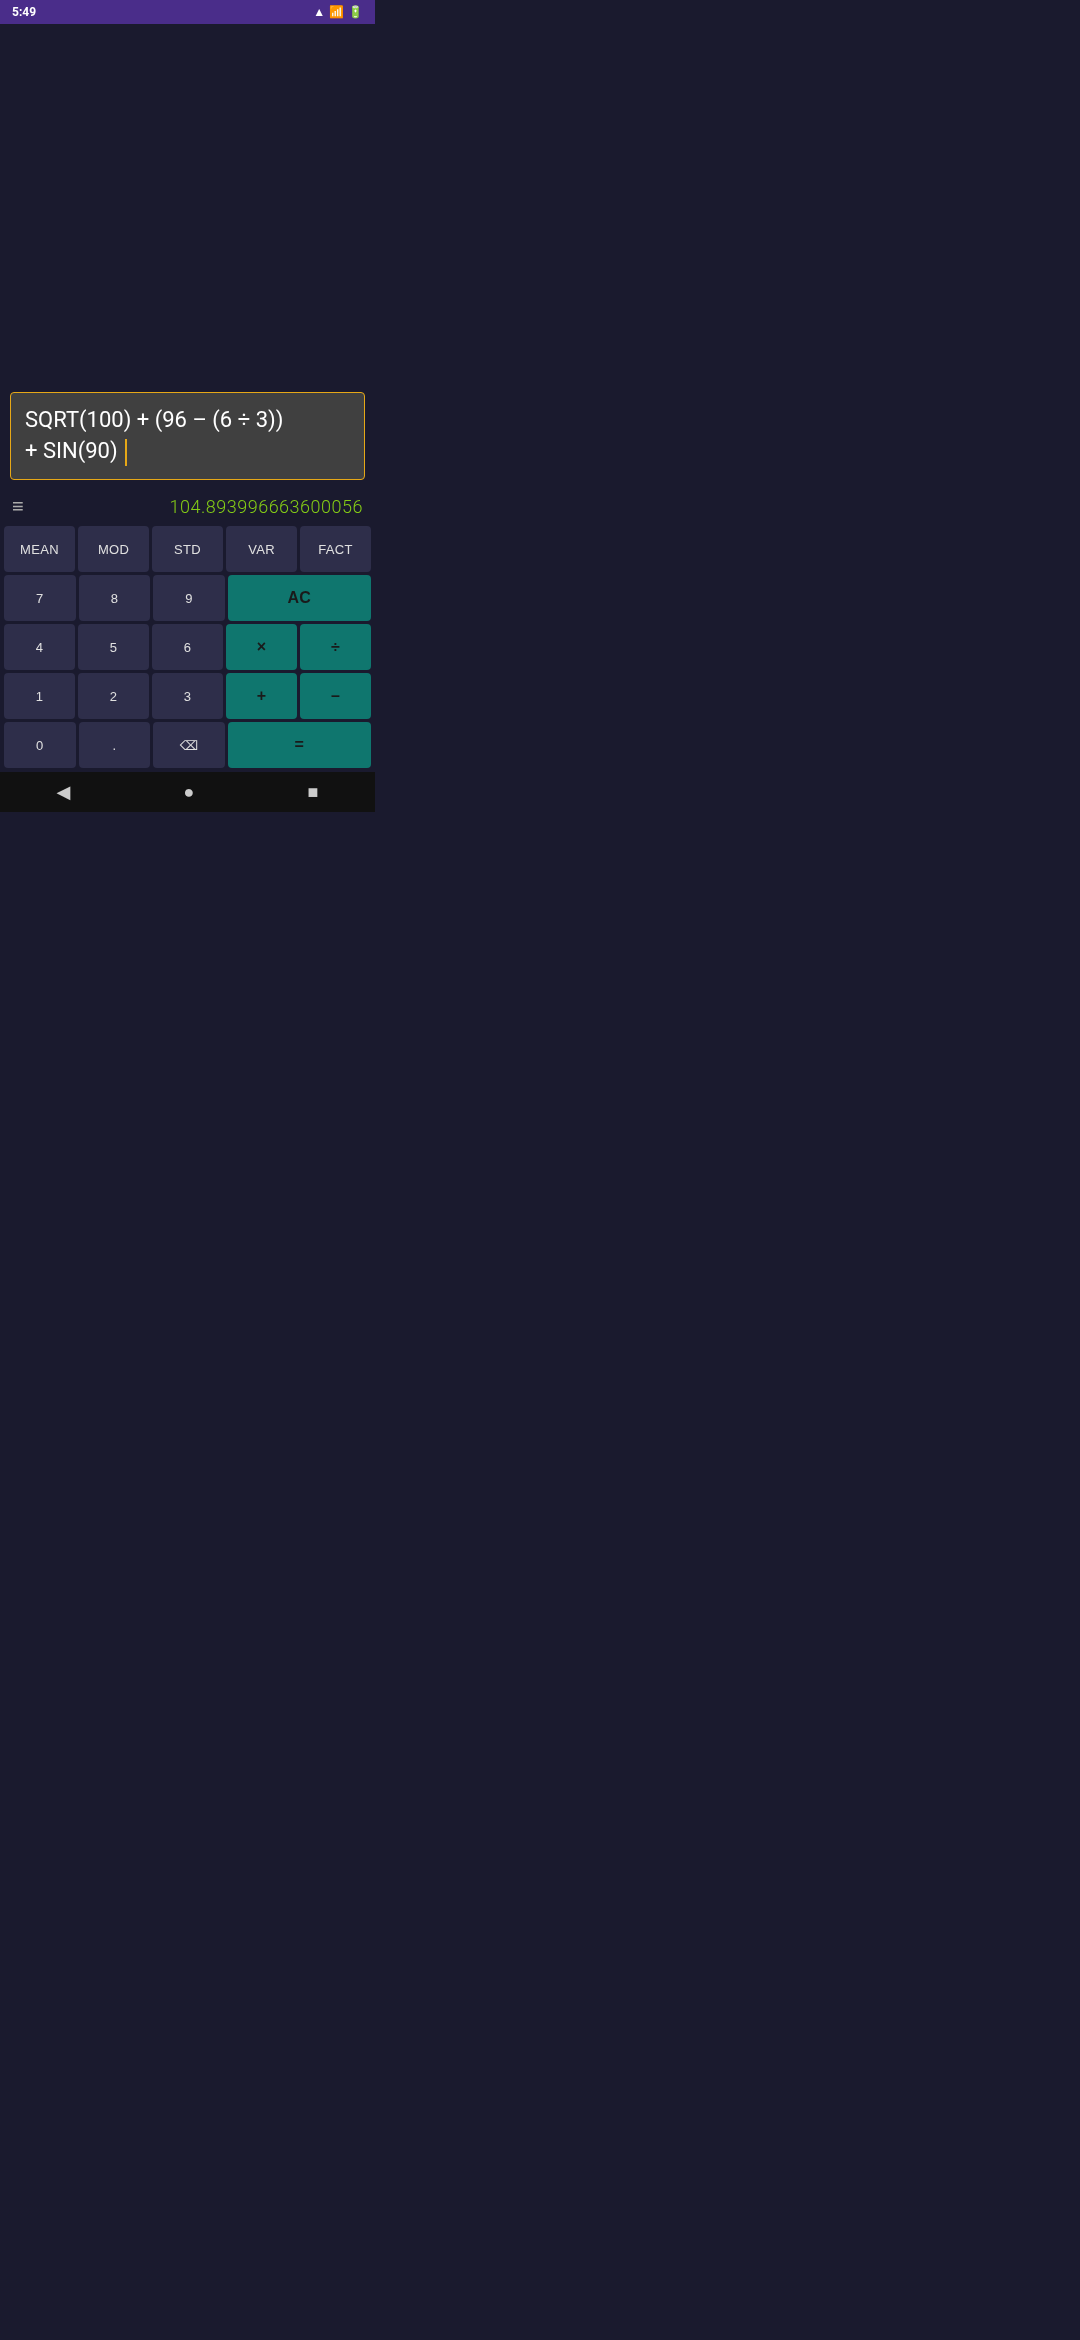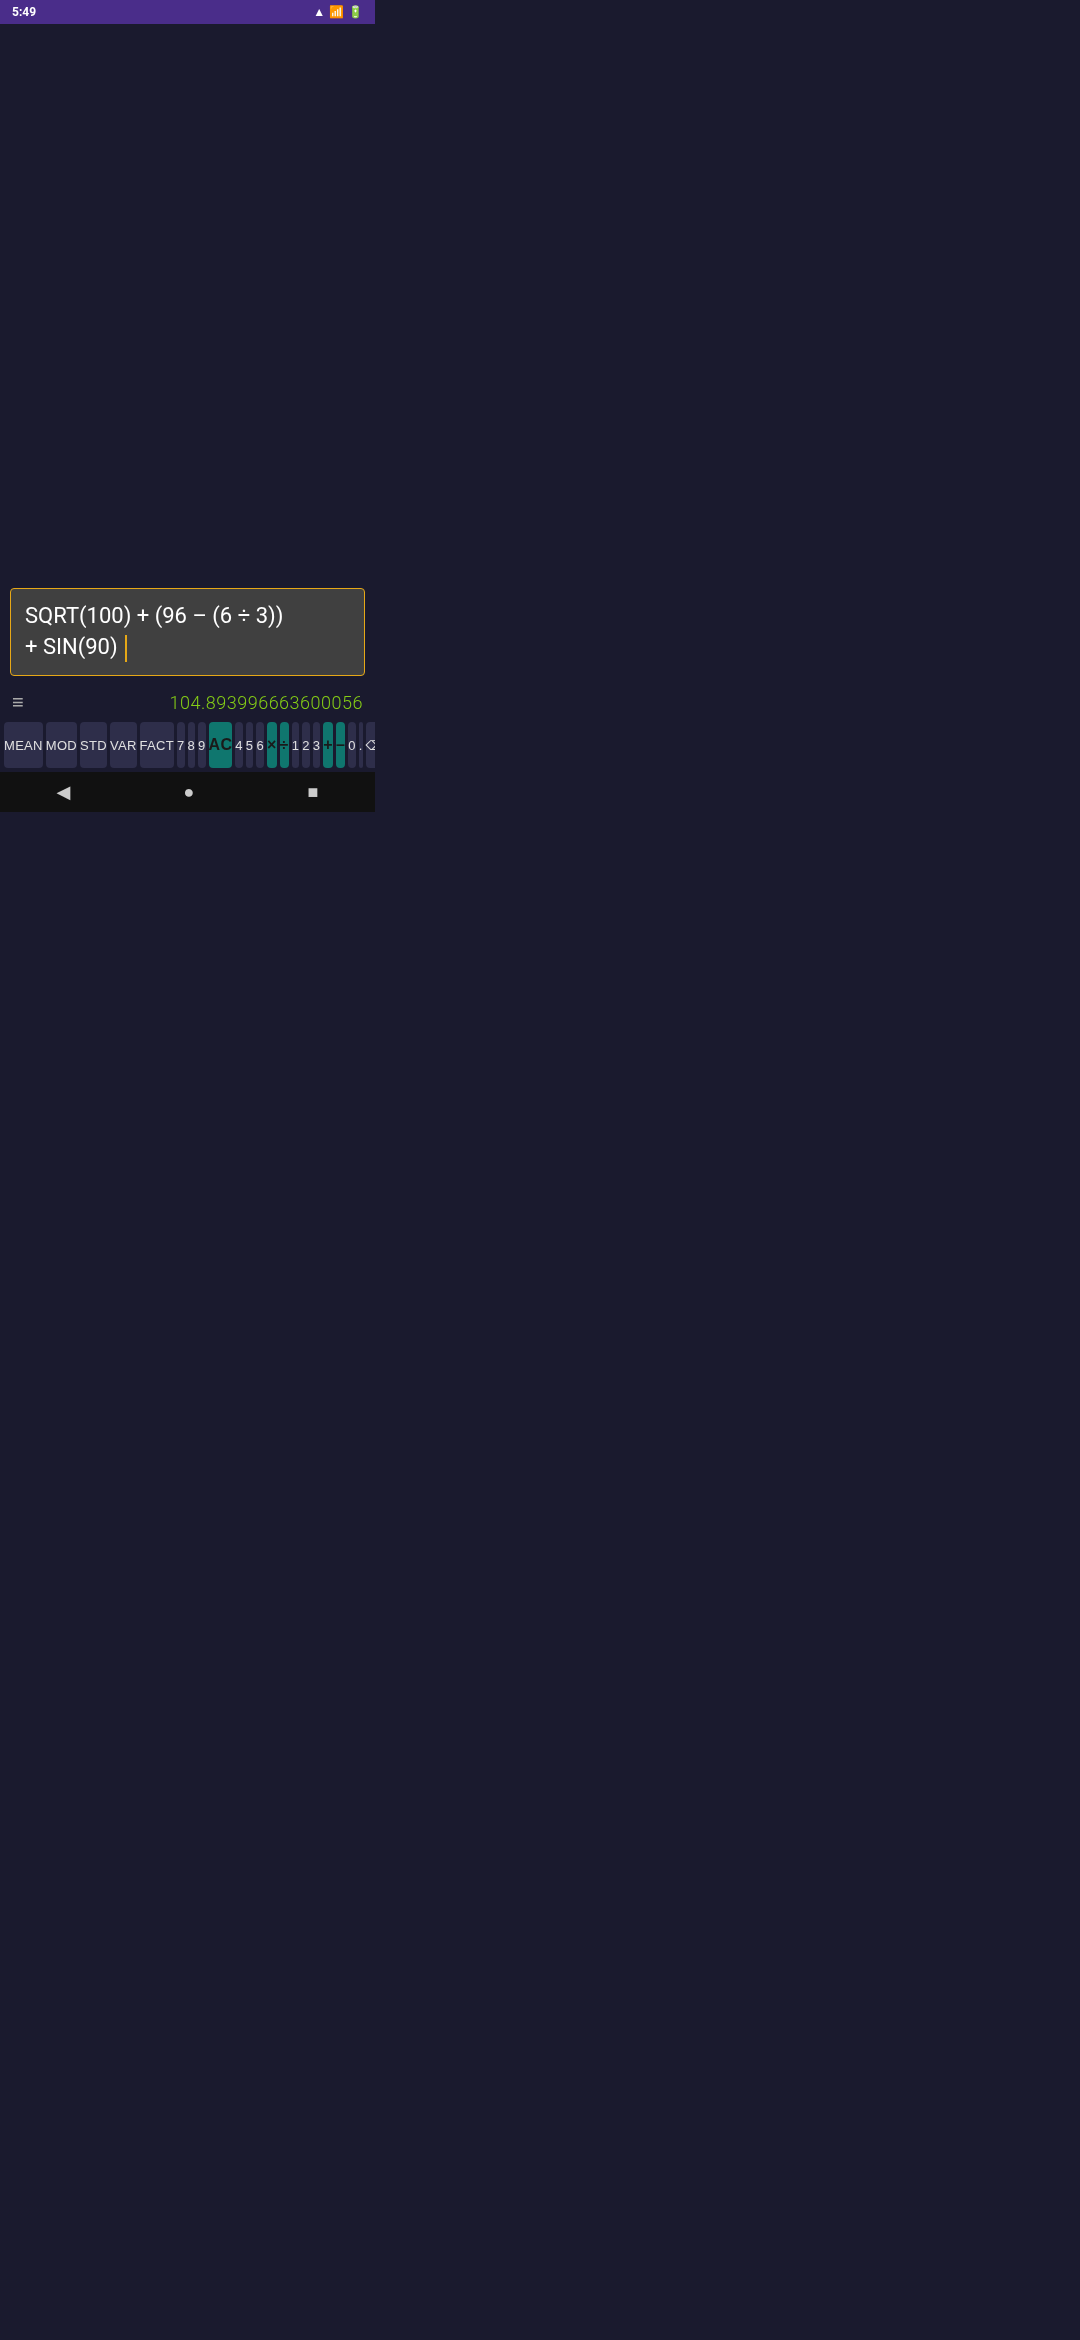--- a/index.html
+++ b/index.html
@@ -92,20 +92,21 @@
       flex: 1;
       text-align: right;
       font-weight: 300;
       letter-spacing: 0.5px;
     }
 
     
     .buttons-area {
       flex-shrink: 0;
       display: flex;
+      flex-direction: column;
       padding: 0 4px 4px 4px;
       gap: 3px;
     }
 
     .btn-row {
       display: flex;
       gap: 3px;
     }
 
     .btn {

